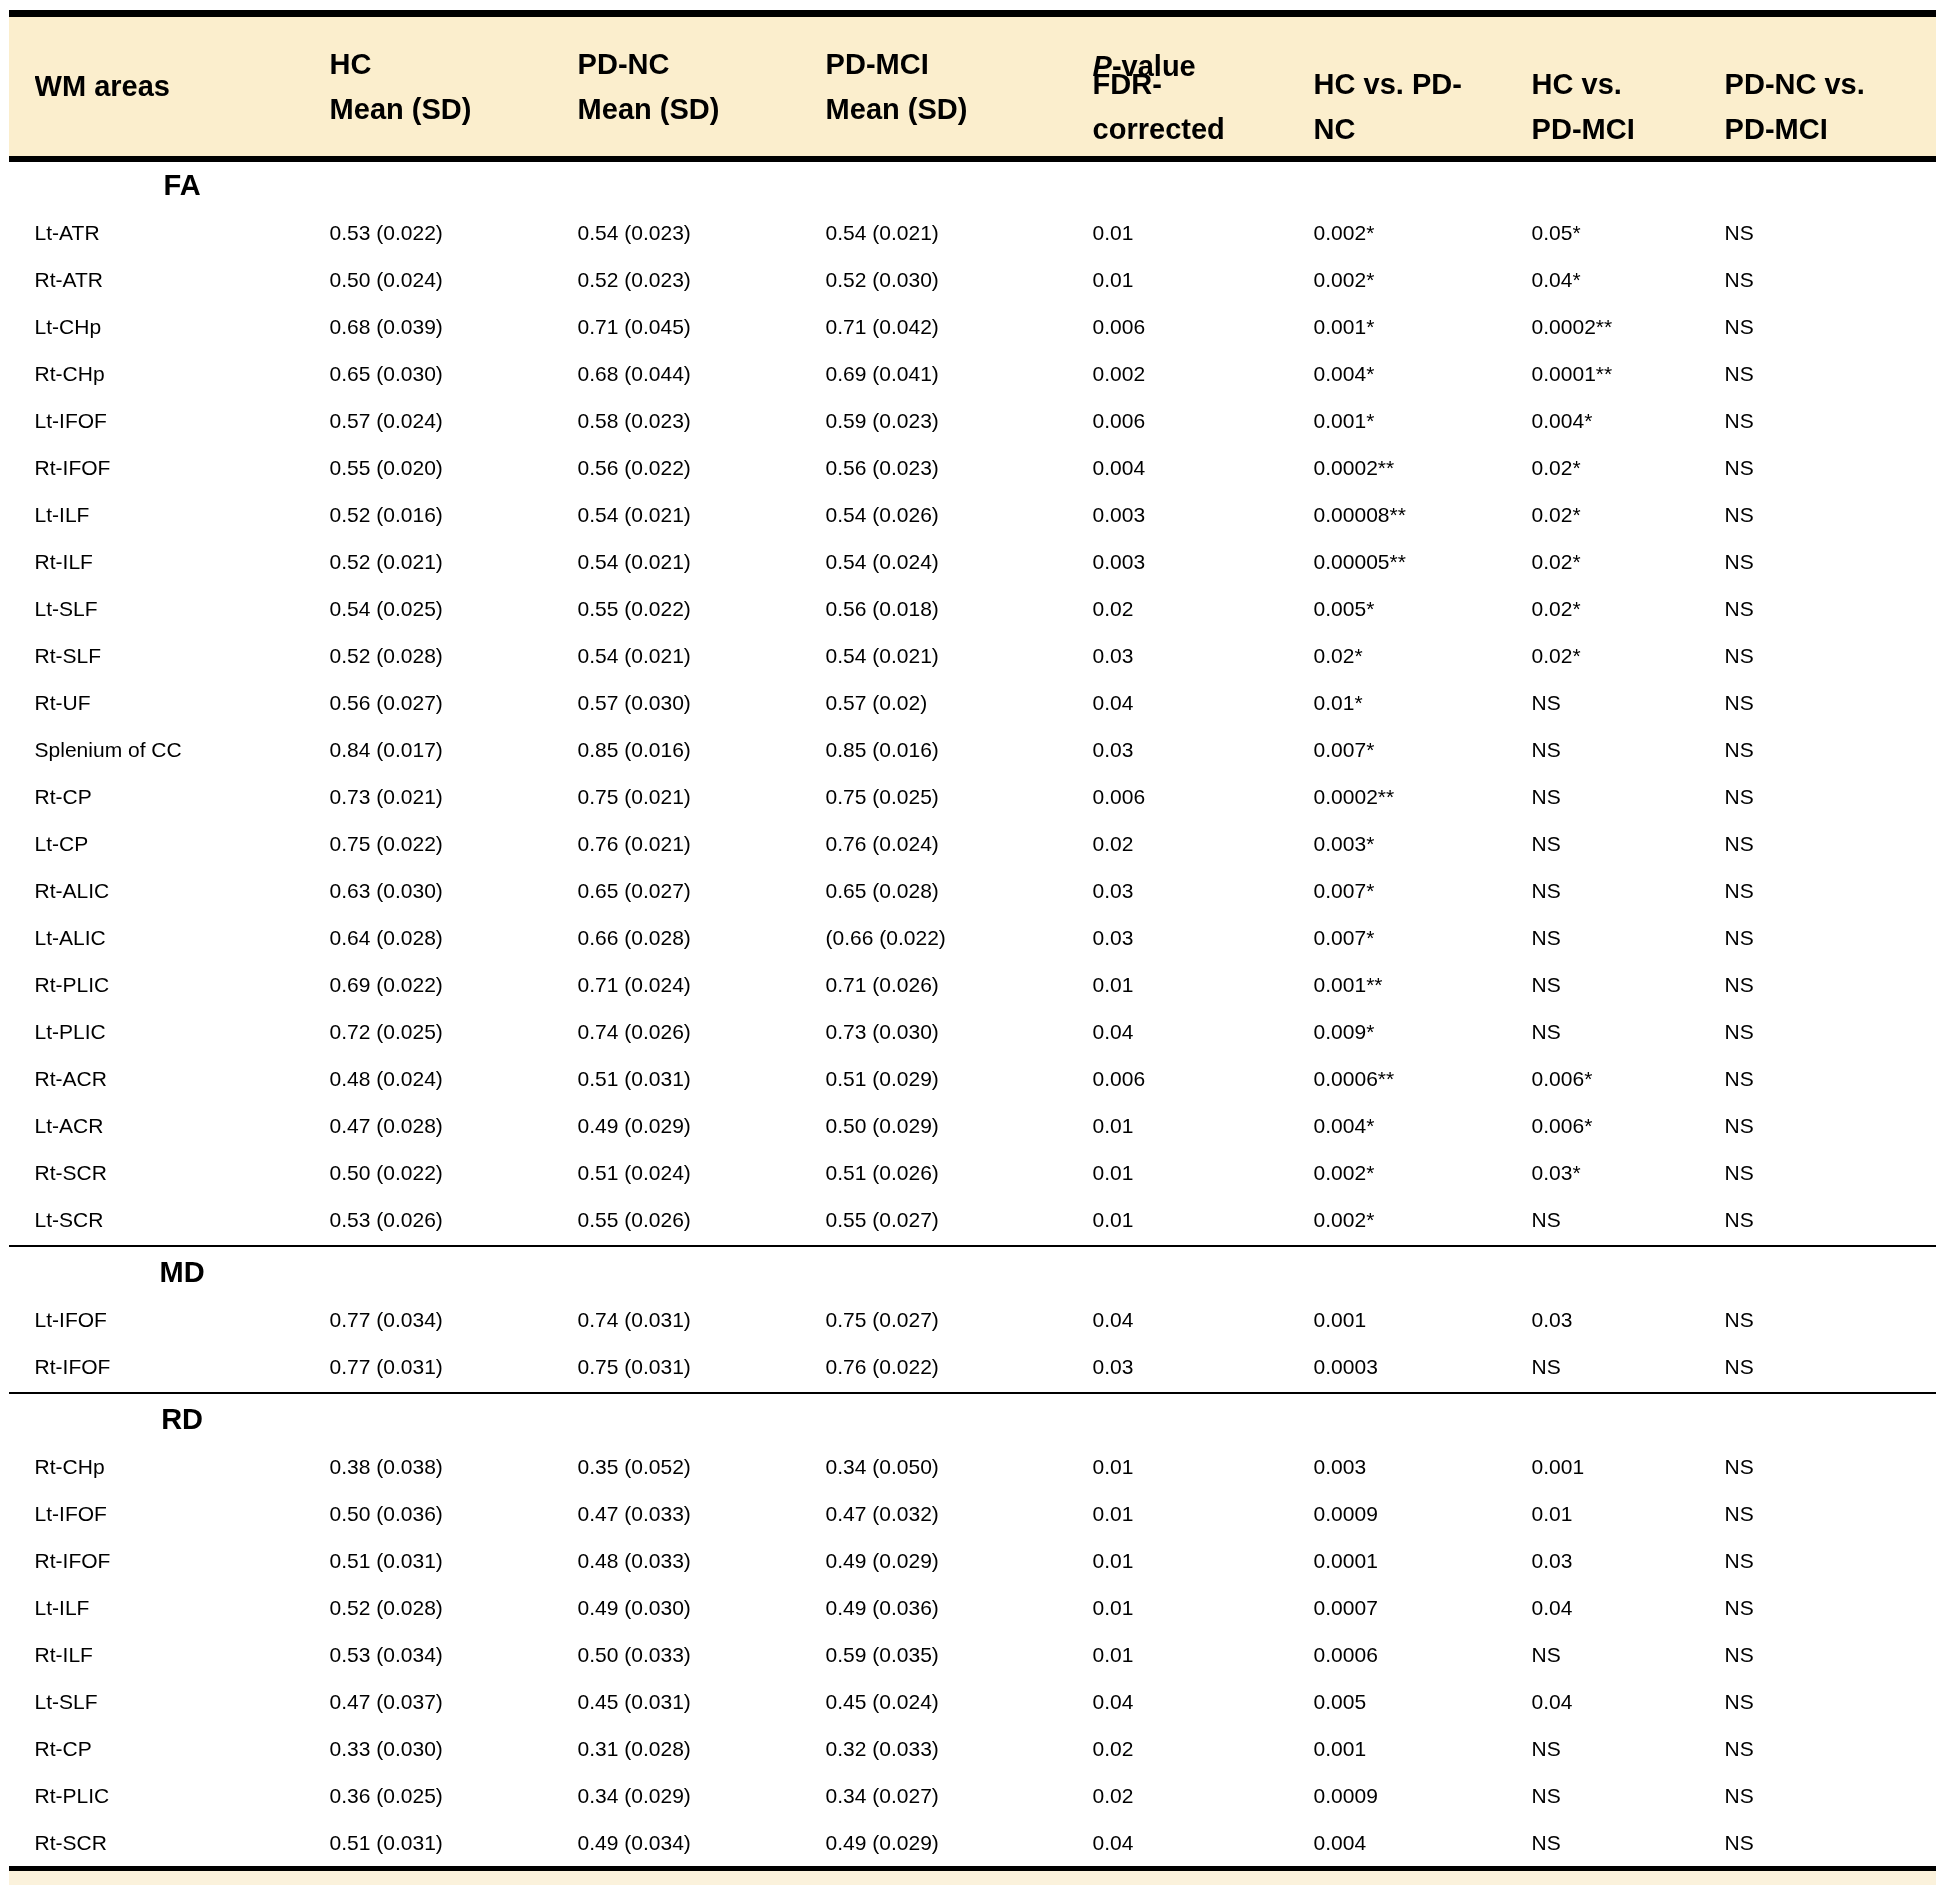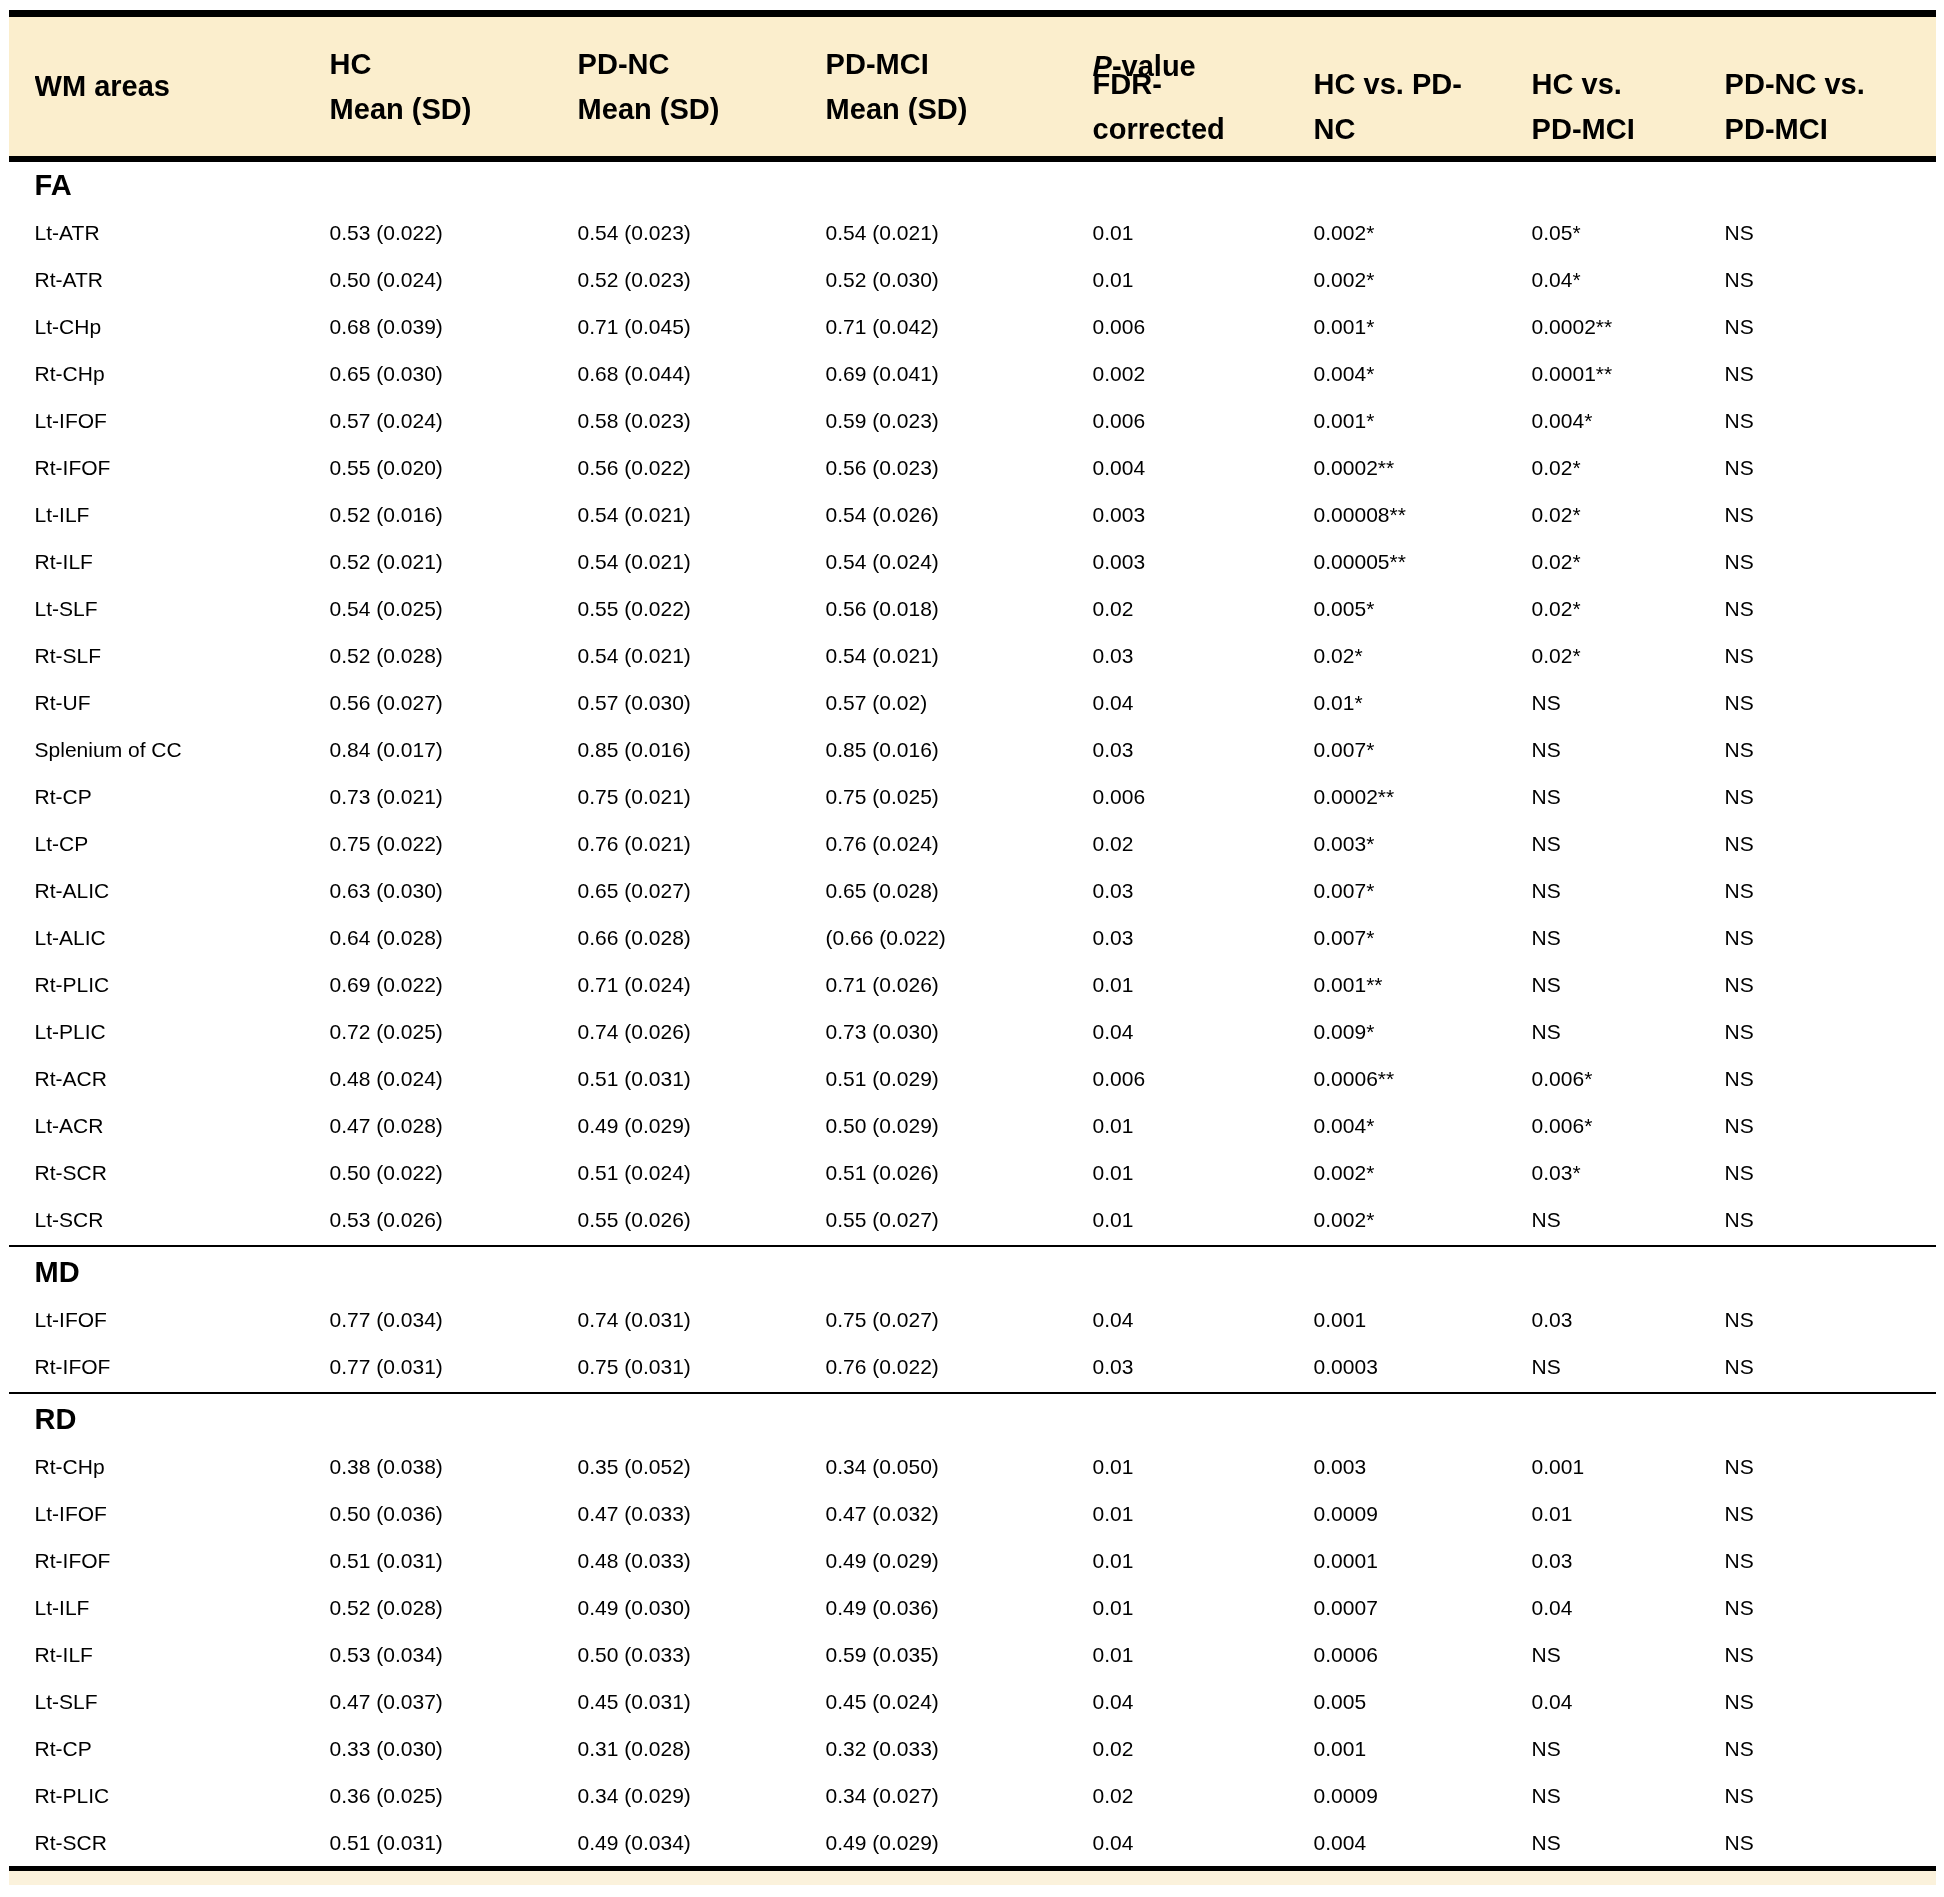--- a/index.html
+++ b/index.html
@@ -68,20 +68,21 @@
     height: 47px;
     line-height: 47px;
     font-size: 21px;
     font-weight: 400;
   }
   .srow {
     height: 47px;
     line-height: 47px;
     font-size: 29px;
     font-weight: 700;
+    text-align: center;
   }
   .section-rule {
     height: 2.6px;
     background: var(--rule, #000);
     margin: 1.7px 0;
   }
   .bottom-rule {
     height: 5.1px;
     background: var(--rule, #000);
   }

